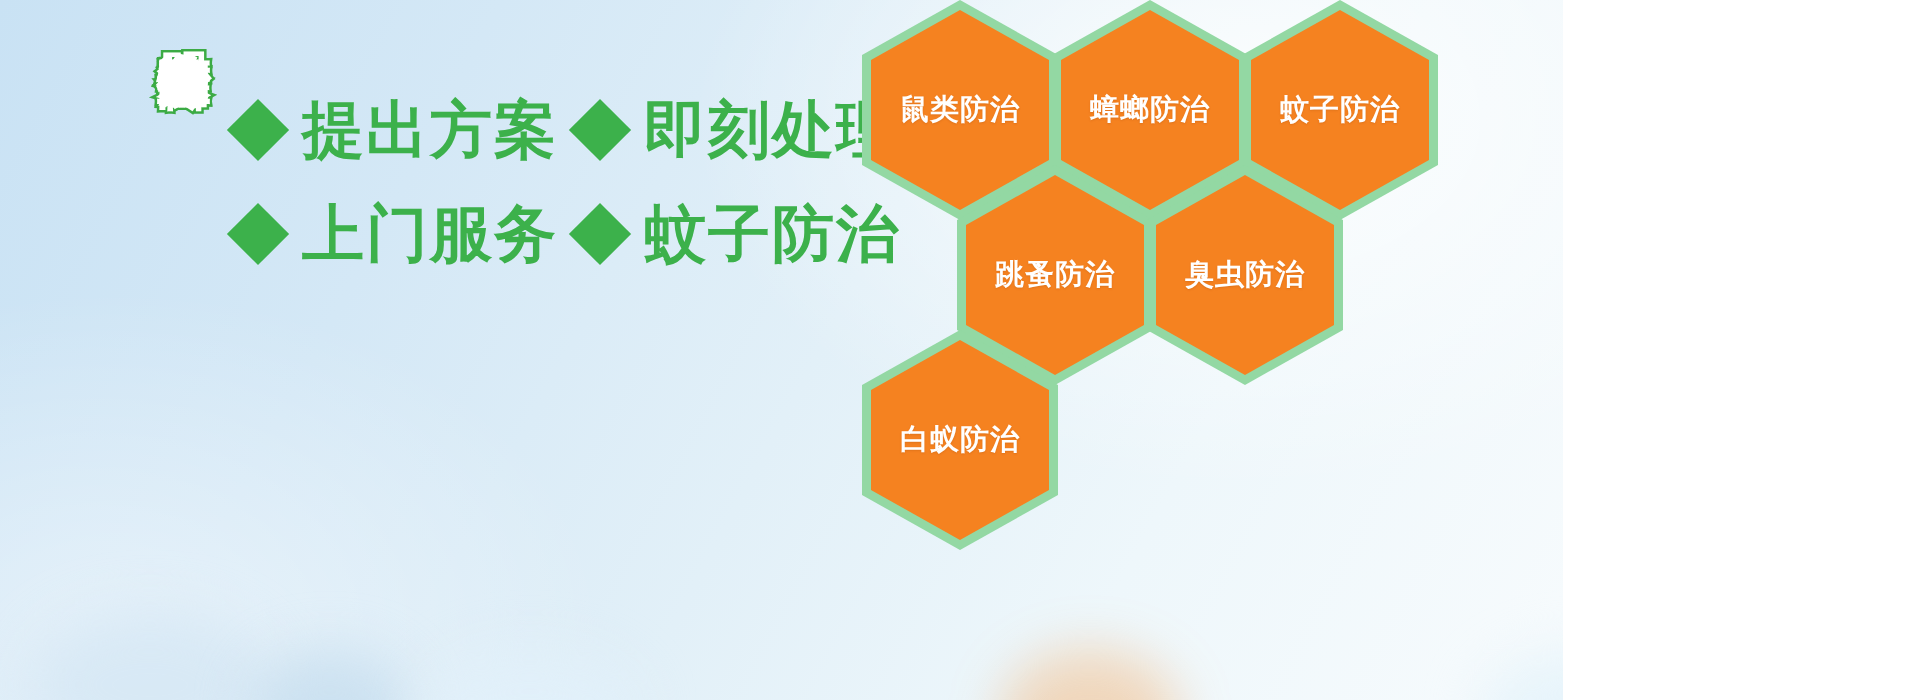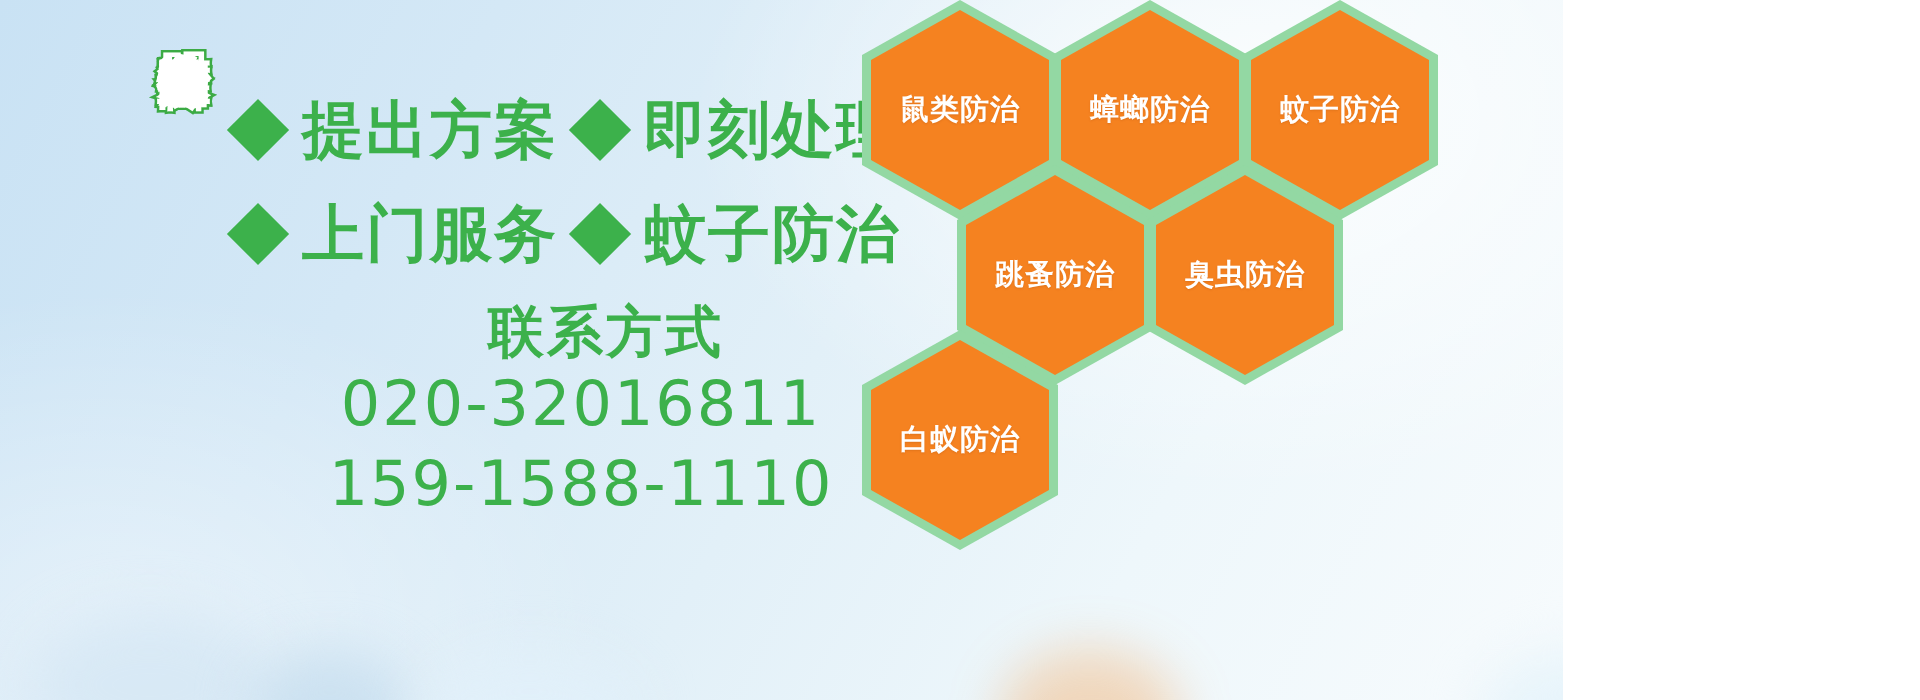--- a/index.html
+++ b/index.html
@@ -132,25 +132,20 @@
 
     <div class="feat-row">
       <span class="diamond"></span>
       <span class="feat-text">上门服务</span>
       <span class="diamond"></span>
       <span class="feat-text second">蚊子防治</span>
     </div>
 
   </div>
 
-  <div id="contact">
-    <div id="contact-heading">联系方式</div>
-    <div class="phone">020-32016811</div>
-    <div class="phone">159-1588-1110</div>
-  </div>
 
   <div id="honeycomb">
 
     <div class="hex" style="left:6px;top:8px;">
       <span class="inner"></span>
       <span class="label">鼠类防治</span>
     </div>
     <div class="hex" style="left:196px;top:8px;">
       <span class="inner"></span>
       <span class="label">蟑螂防治</span>

